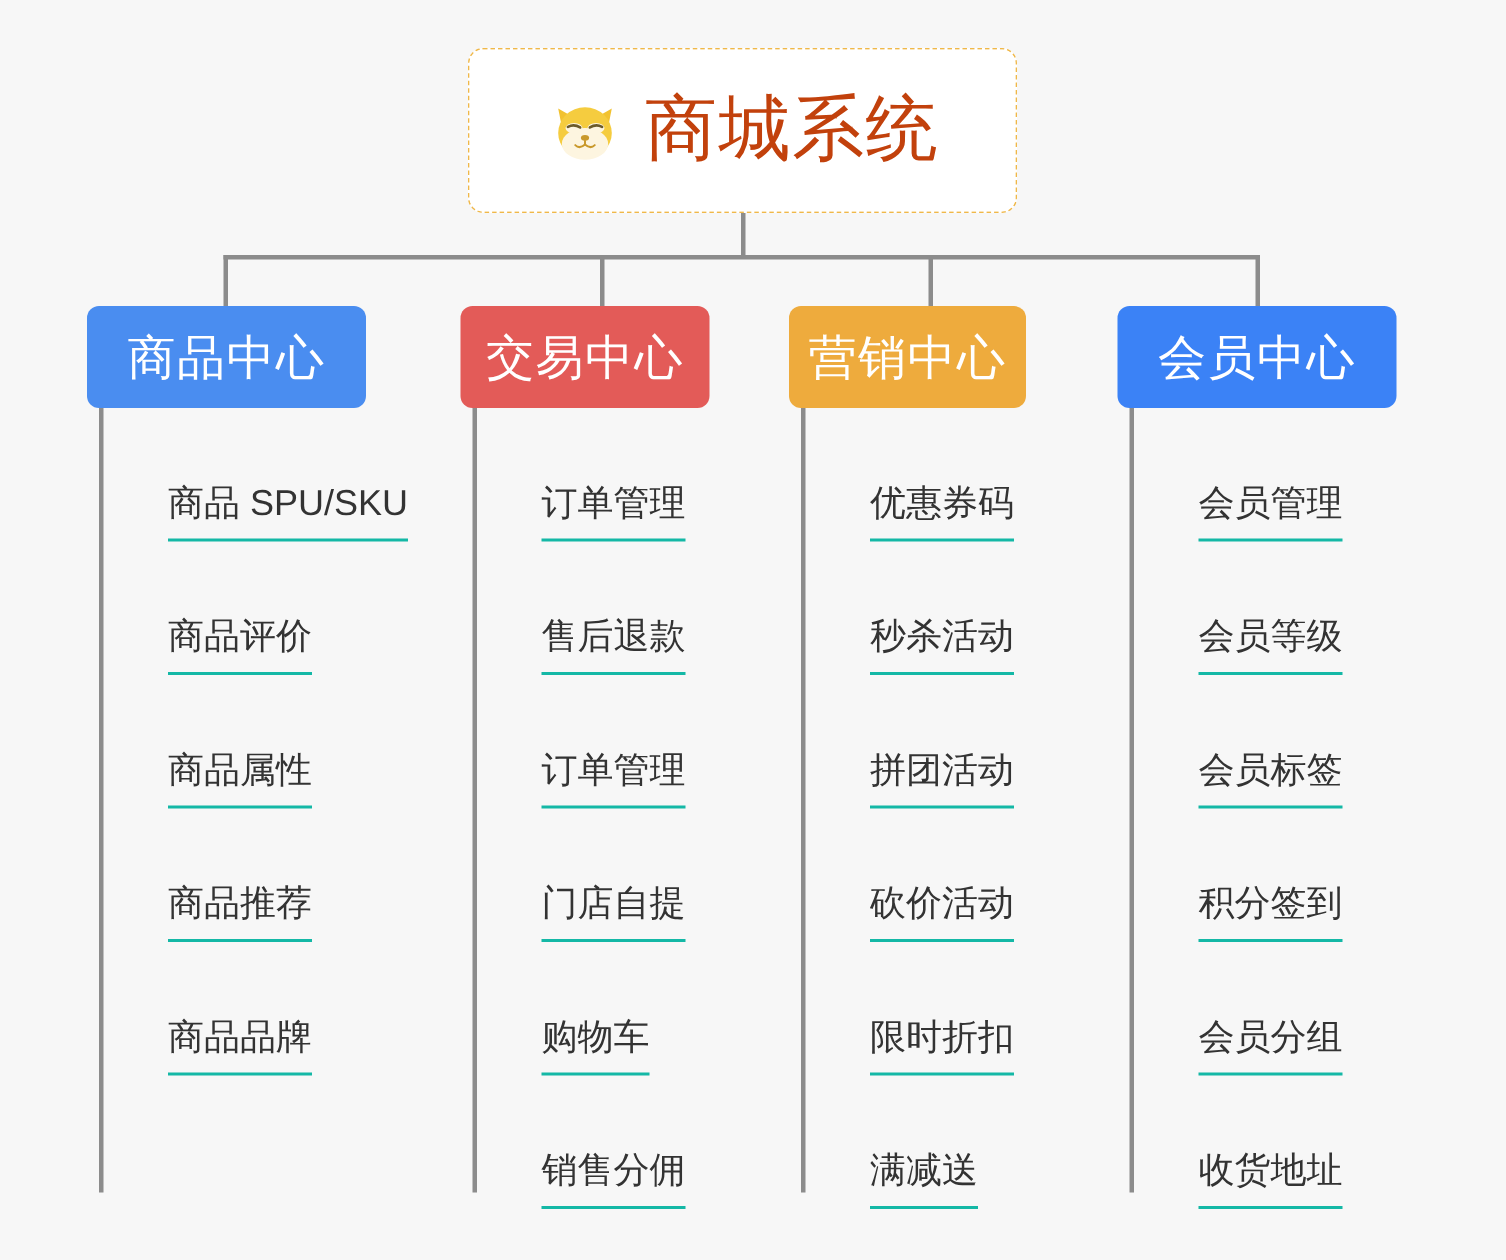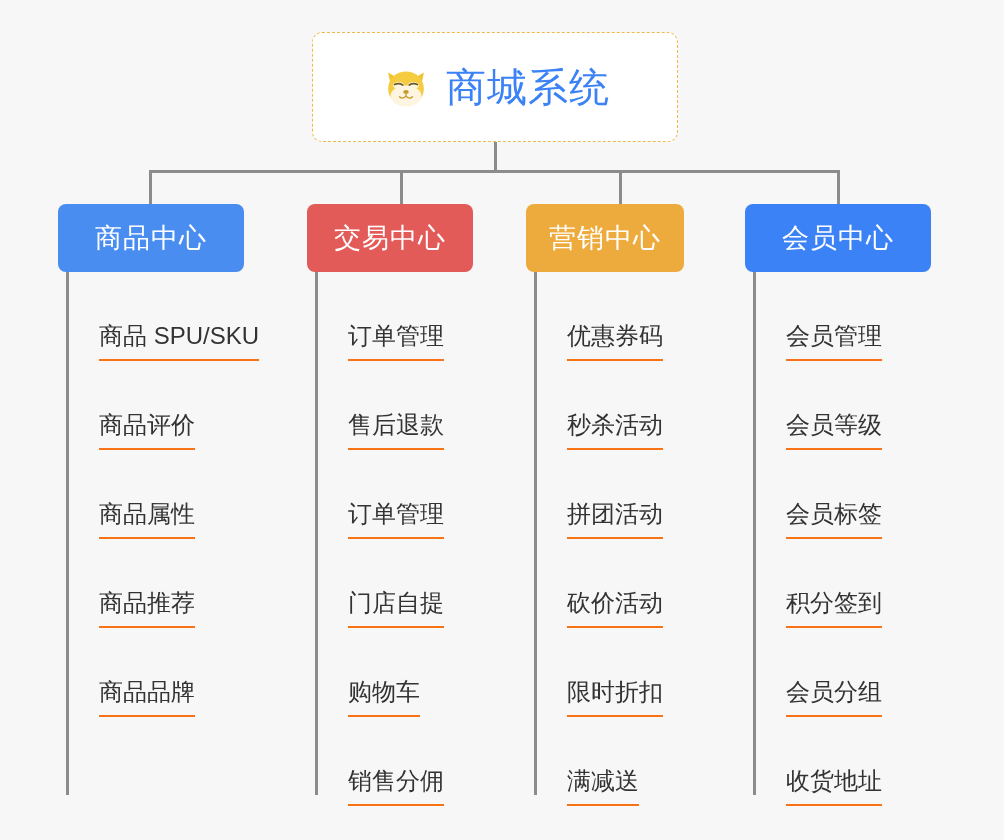--- a/index.html
+++ b/index.html
@@ -34,22 +34,22 @@
     justify-content: center;
     gap: 14px;
   }
   .root-emoji {
     width: 52px;
     height: 52px;
     flex: 0 0 52px;
     position: relative;
   }
   .root-title {
-    font-size: 40px;
-    color: #3b82f6;
+    font-size: 48px;
+    color: #c2410c;
     letter-spacing: 1px;
     line-height: 1;
     white-space: nowrap;
     font-weight: 400;
   }
 
   
   .conn {
     position: absolute;
     background: #8c8c8c;
@@ -62,21 +62,21 @@
     position: absolute;
     top: 204px;
   }
   .branch-header {
     height: 68px;
     border-radius: 8px;
     display: flex;
     align-items: center;
     justify-content: center;
     color: #ffffff;
-    font-size: 27px;
+    font-size: 32px;
     letter-spacing: 1px;
     line-height: 1;
     white-space: nowrap;
   }
   .branch-spine {
     position: absolute;
     left: 8px;
     top: 68px;
     width: 3px;
     background: #8c8c8c;
@@ -93,22 +93,23 @@
     display: flex;
     align-items: flex-end;
     padding-left: 33px;
   }
   .leaf-text {
     font-size: 24px;
     color: #333333;
     line-height: 1;
     padding-bottom: 11px;
     white-space: nowrap;
-    border-bottom: 2px solid #f97316;
+    border-bottom: 2px solid #14b8a6;
     display: inline-block;
+    margin-left: 13px;
   }
 </style>
 </head>
 <body>
 
 <div id="mindmap">
 
   <div class="root-node">
     <span class="root-emoji">
       <svg viewBox="0 0 64 64" width="52" height="52" aria-hidden="true">

